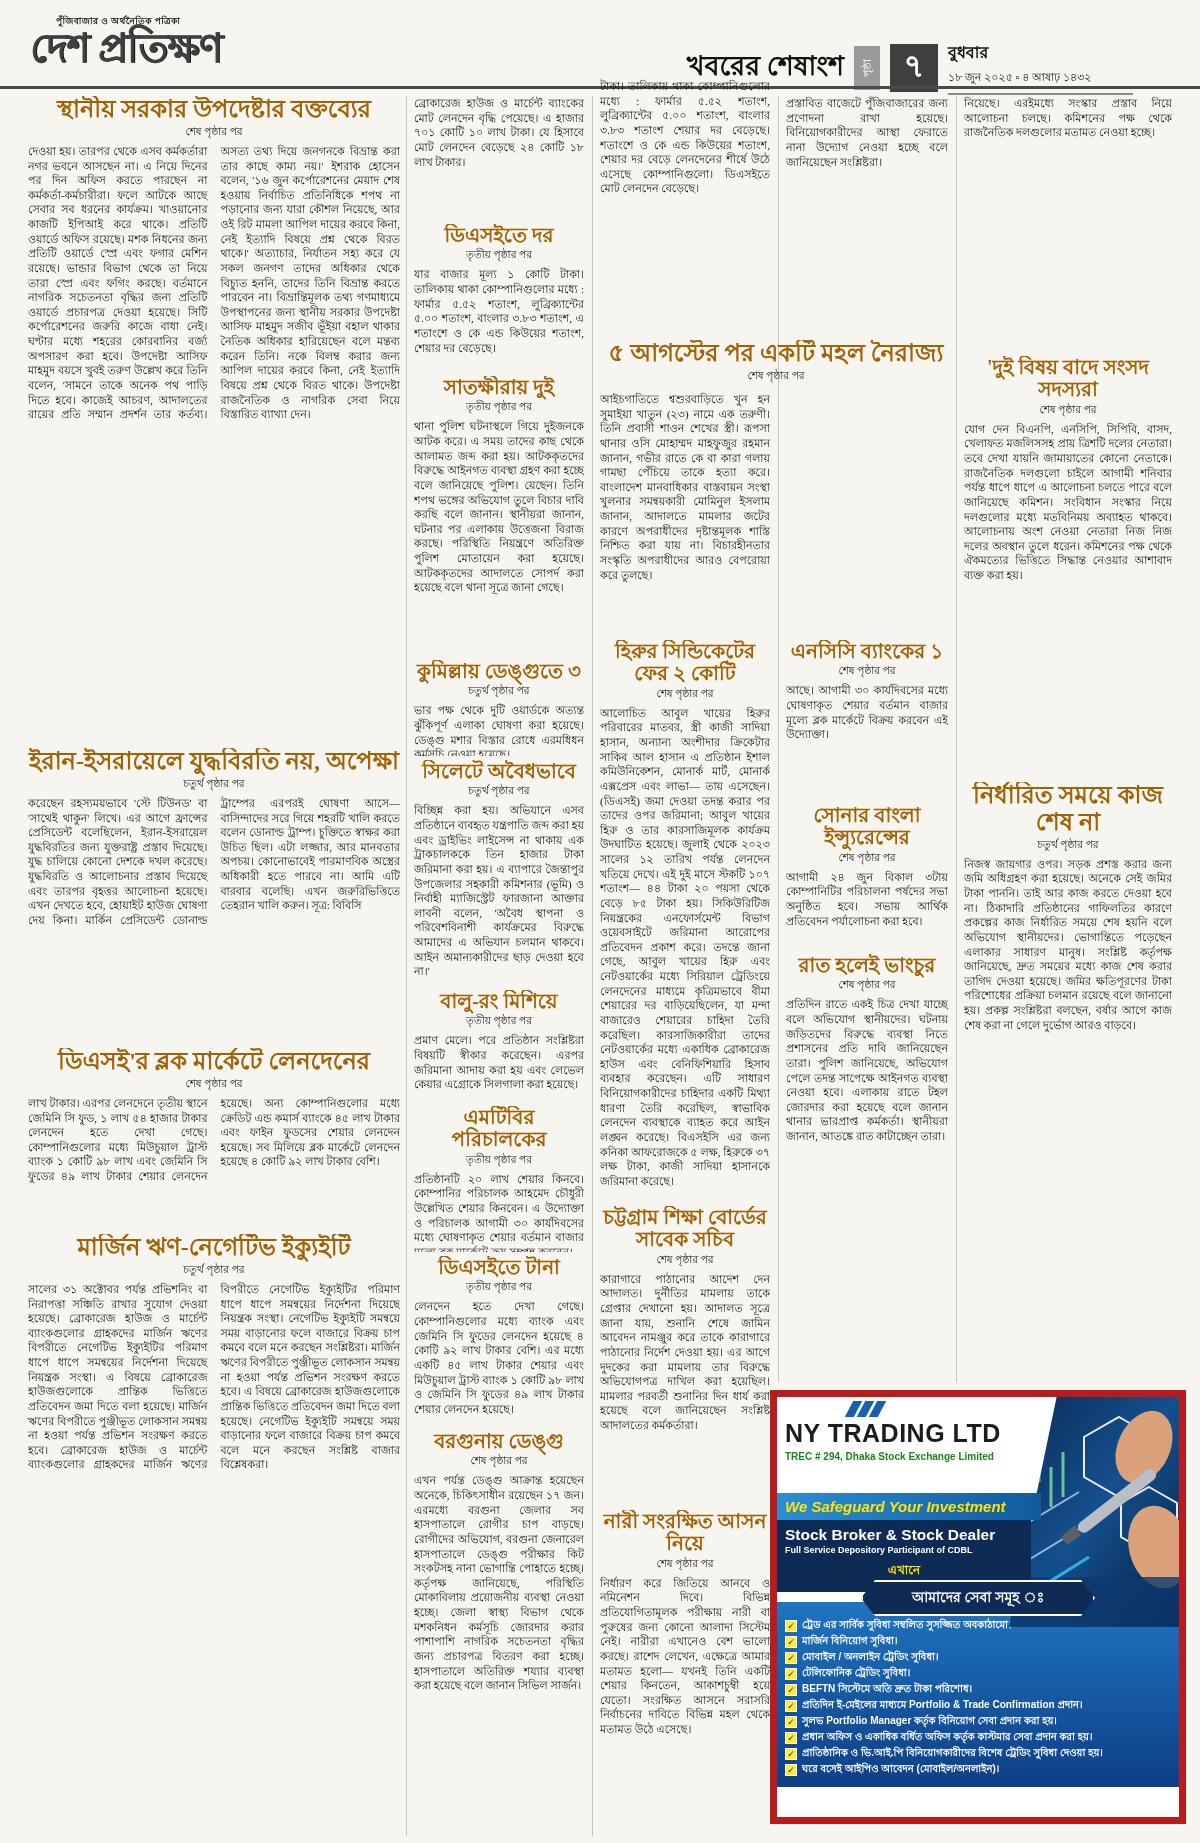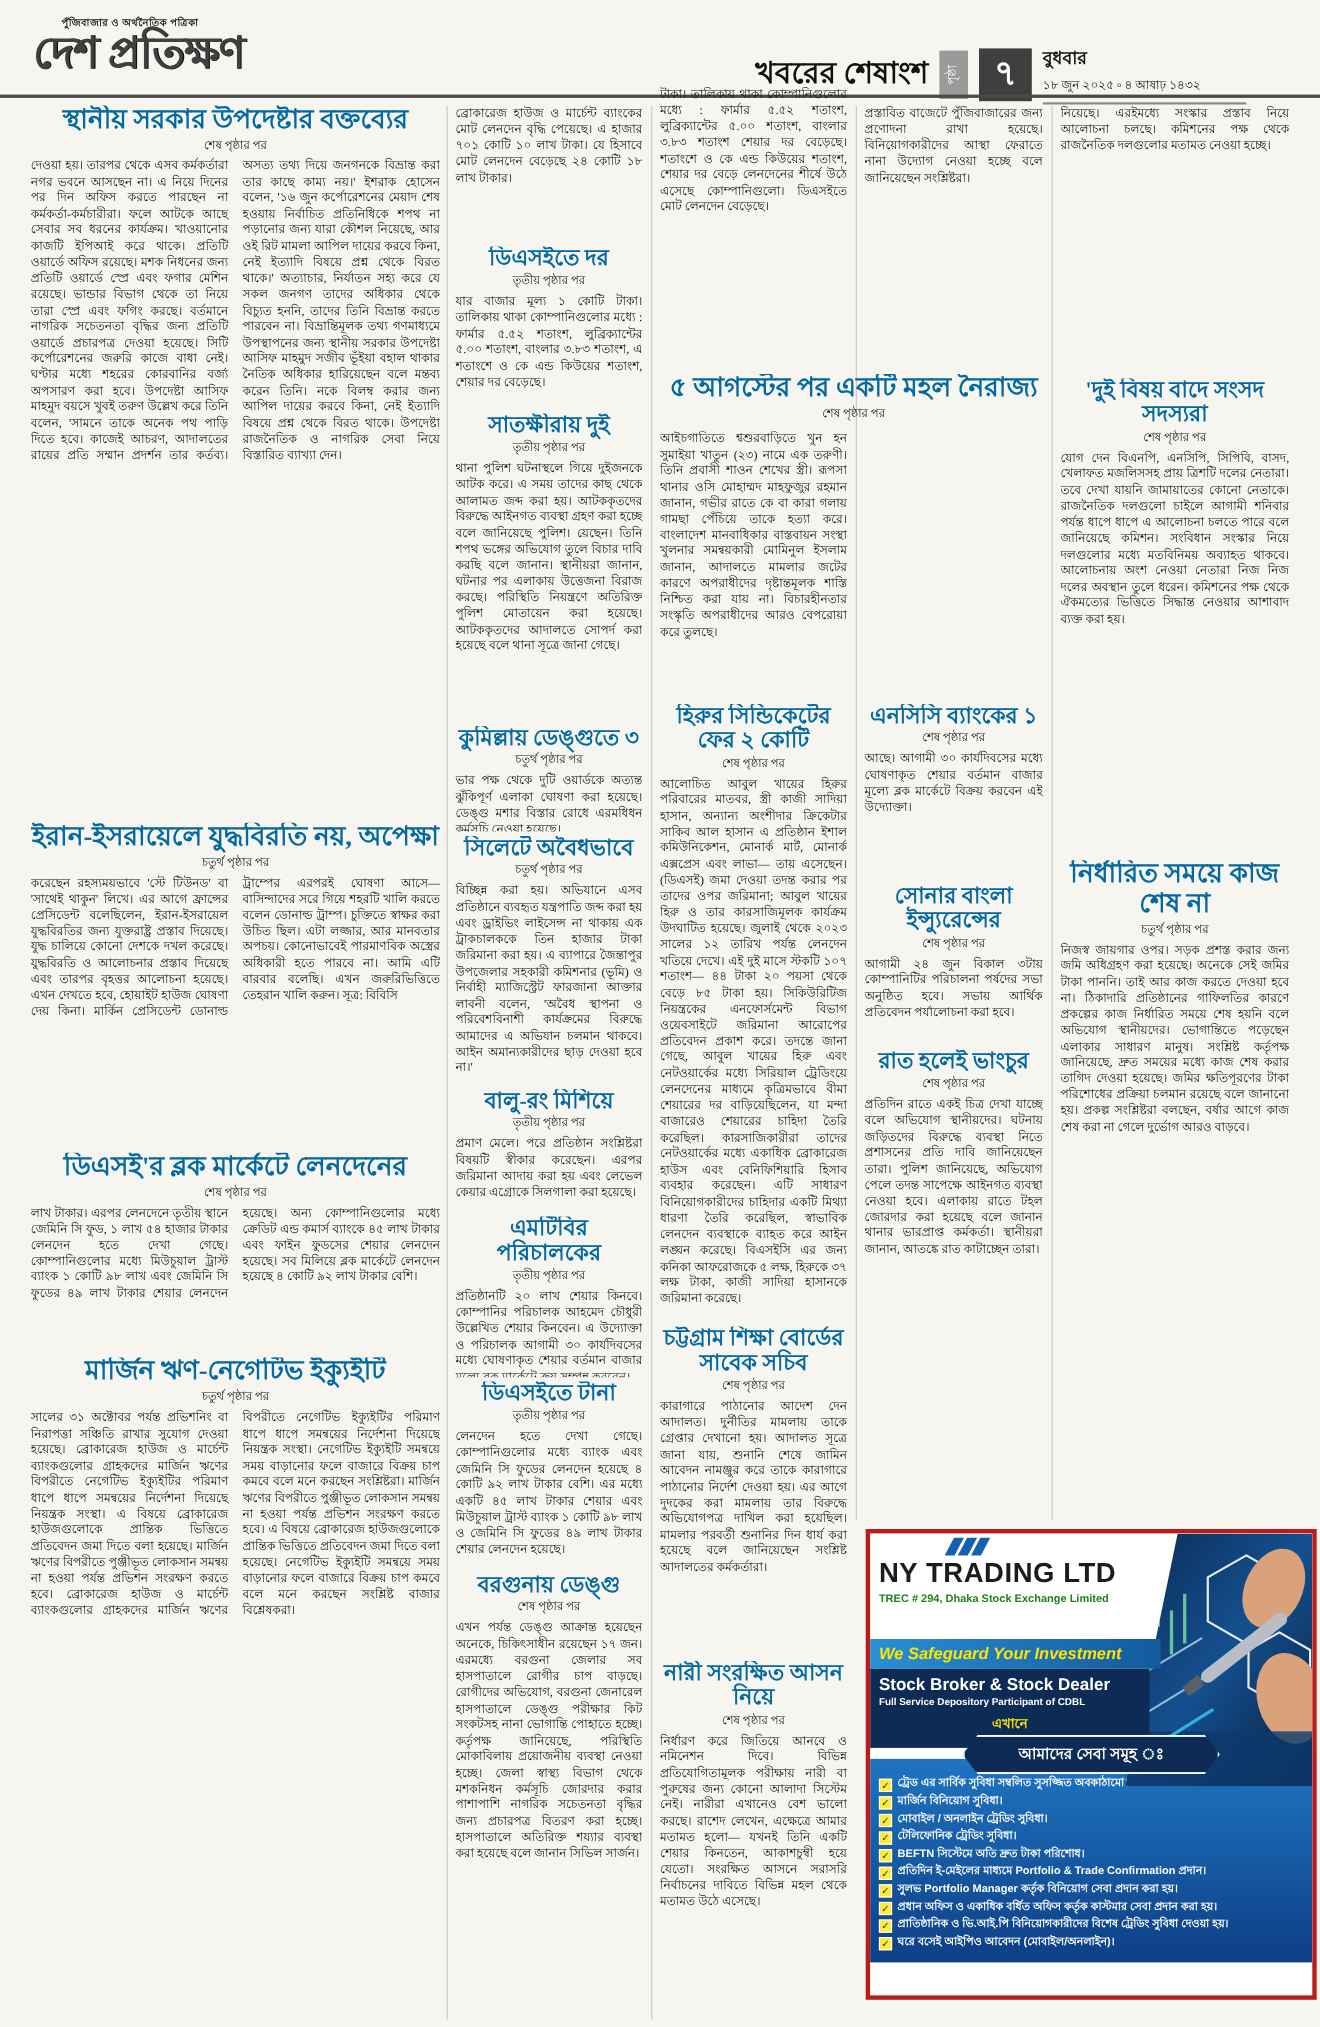--- a/index.html
+++ b/index.html
@@ -17,32 +17,32 @@
                  align-items:center;justify-content:center;font-size:11px;
                  writing-mode:vertical-rl;transform:rotate(180deg);}
   .page-num-box{width:48px;height:48px;background:#3f3f3f;color:#fff;display:flex;
                 align-items:center;justify-content:center;font-size:32px;font-weight:bold;}
   .daydate{display:flex;flex-direction:column;gap:2px;min-width:185px;}
   .day{font-size:16px;font-weight:bold;}
   .dateline{font-size:11px;border-bottom:2px solid #8a8a8a;padding-bottom:5px;}
   #hdr-rule{position:absolute;left:0;top:86px;width:1200px;height:3px;background:#4a4a4a;}
   
   .art{position:absolute;overflow:hidden;}
-  .hl{font-weight:bold;text-align:center;line-height:1.12;color:#0369a1;}
+  .hl{font-weight:bold;text-align:center;line-height:1.12;color:#a16207;}
   .hl.big{font-size:24px;}
   .hl.mid{font-size:20px;}
   .tag{font-size:10.5px;text-align:center;margin:1px 0 3px;}
   .tag:empty,.hl:empty{display:none;}
   .body{font-size:11px;line-height:1.33;text-align:justify;word-break:break-word;}
   .cols2 .body{column-count:2;column-gap:13px;}
   .vrule{position:absolute;width:1px;background:#c9c5bd;}
   
-  #ad{position:absolute;left:787px;top:1390px;width:402px;height:420px;background:#fff;
+  #ad{position:absolute;left:770px;top:1390px;width:402px;height:420px;background:#fff;
       font-family:"Liberation Sans","DejaVu Sans",sans-serif;overflow:hidden;
-      border:4px solid #b91c1c;}
+      border:7px solid #b91c1c;}
   .ad-top{position:relative;height:96px;}
   .ad-arrows{position:absolute;left:72px;top:4px;display:flex;gap:3px;}
   .ad-arrows span{display:block;width:9px;height:16px;background:#1660b0;transform:skewX(-28deg);}
   .ad-name{position:absolute;left:8px;top:22px;font-size:25px;font-weight:bold;color:#1c1c1c;letter-spacing:.5px;}
   .ad-trec{position:absolute;left:8px;top:54px;font-size:10px;font-weight:bold;color:#1d831d;}
   .ad-photo{position:absolute;right:0;top:0;width:170px;height:230px;
             clip-path:polygon(28% 0,100% 0,100% 100%,0 100%);}
   .ad-slogan{position:relative;width:248px;margin:0;background:linear-gradient(90deg,#2a8fd4,#135a9e);
              color:#ffe400;font-size:15px;font-weight:bold;font-style:italic;padding:5px 8px;}
   .ad-navy{position:relative;width:238px;background:#0d2b55;color:#fff;padding:6px 8px 8px;}
@@ -200,21 +200,21 @@
   </div>
   <div class="art" style="left:786px;top:954px;width:162px;height:430px;">
     <div class="hl mid">রাত হলেই ভাংচুর</div>
     <div class="tag">শেষ পৃষ্ঠার পর</div>
     <div class="body">প্রতিদিন রাতে একই চিত্র দেখা যাচ্ছে বলে অভিযোগ স্থানীয়দের। ঘটনায় জড়িতদের বিরুদ্ধে ব্যবস্থা নিতে প্রশাসনের প্রতি দাবি জানিয়েছেন তারা। পুলিশ জানিয়েছে, অভিযোগ পেলে তদন্ত সাপেক্ষে আইনগত ব্যবস্থা নেওয়া হবে। এলাকায় রাতে টহল জোরদার করা হয়েছে বলে জানান থানার ভারপ্রাপ্ত কর্মকর্তা। স্থানীয়রা জানান, আতঙ্কে রাত কাটাচ্ছেন তারা।</div>
   </div>
 
   <div class="art" style="left:964px;top:96px;width:208px;height:258px;">
     <div class="body">নিয়েছে। এরইমধ্যে সংস্কার প্রস্তাব নিয়ে আলোচনা চলছে। কমিশনের পক্ষ থেকে রাজনৈতিক দলগুলোর মতামত নেওয়া হচ্ছে।</div>
   </div>
-  <div class="art" style="left:964px;top:344px;width:208px;height:420px;">
+  <div class="art" style="left:964px;top:356px;width:208px;height:420px;">
     <div class="hl mid">'দুই বিষয় বাদে সংসদ সদস্যরা</div>
     <div class="tag">শেষ পৃষ্ঠার পর</div>
     <div class="body">যোগ দেন বিএনপি, এনসিপি, সিপিবি, বাসদ, খেলাফত মজলিসসহ প্রায় ত্রিশটি দলের নেতারা। তবে দেখা যায়নি জামায়াতের কোনো নেতাকে। রাজনৈতিক দলগুলো চাইলে আগামী শনিবার পর্যন্ত ধাপে ধাপে এ আলোচনা চলতে পারে বলে জানিয়েছে কমিশন। সংবিধান সংস্কার নিয়ে দলগুলোর মধ্যে মতবিনিময় অব্যাহত থাকবে। আলোচনায় অংশ নেওয়া নেতারা নিজ নিজ দলের অবস্থান তুলে ধরেন। কমিশনের পক্ষ থেকে ঐকমত্যের ভিত্তিতে সিদ্ধান্ত নেওয়ার আশাবাদ ব্যক্ত করা হয়।</div>
   </div>
   <div class="art" style="left:964px;top:782px;width:208px;height:602px;">
     <div class="hl big">নির্ধারিত সময়ে কাজ শেষ না</div>
     <div class="tag">চতুর্থ পৃষ্ঠার পর</div>
     <div class="body">নিজস্ব জায়গার ওপর। সড়ক প্রশস্ত করার জন্য জমি অধিগ্রহণ করা হয়েছে। অনেকে সেই জমির টাকা পাননি। তাই আর কাজ করতে দেওয়া হবে না। ঠিকাদারি প্রতিষ্ঠানের গাফিলতির কারণে প্রকল্পের কাজ নির্ধারিত সময়ে শেষ হয়নি বলে অভিযোগ স্থানীয়দের। ভোগান্তিতে পড়েছেন এলাকার সাধারণ মানুষ। সংশ্লিষ্ট কর্তৃপক্ষ জানিয়েছে, দ্রুত সময়ের মধ্যে কাজ শেষ করার তাগিদ দেওয়া হয়েছে। জমির ক্ষতিপূরণের টাকা পরিশোধের প্রক্রিয়া চলমান রয়েছে বলে জানানো হয়। প্রকল্প সংশ্লিষ্টরা বলছেন, বর্ষার আগে কাজ শেষ করা না গেলে দুর্ভোগ আরও বাড়বে।</div>
   </div>
 

